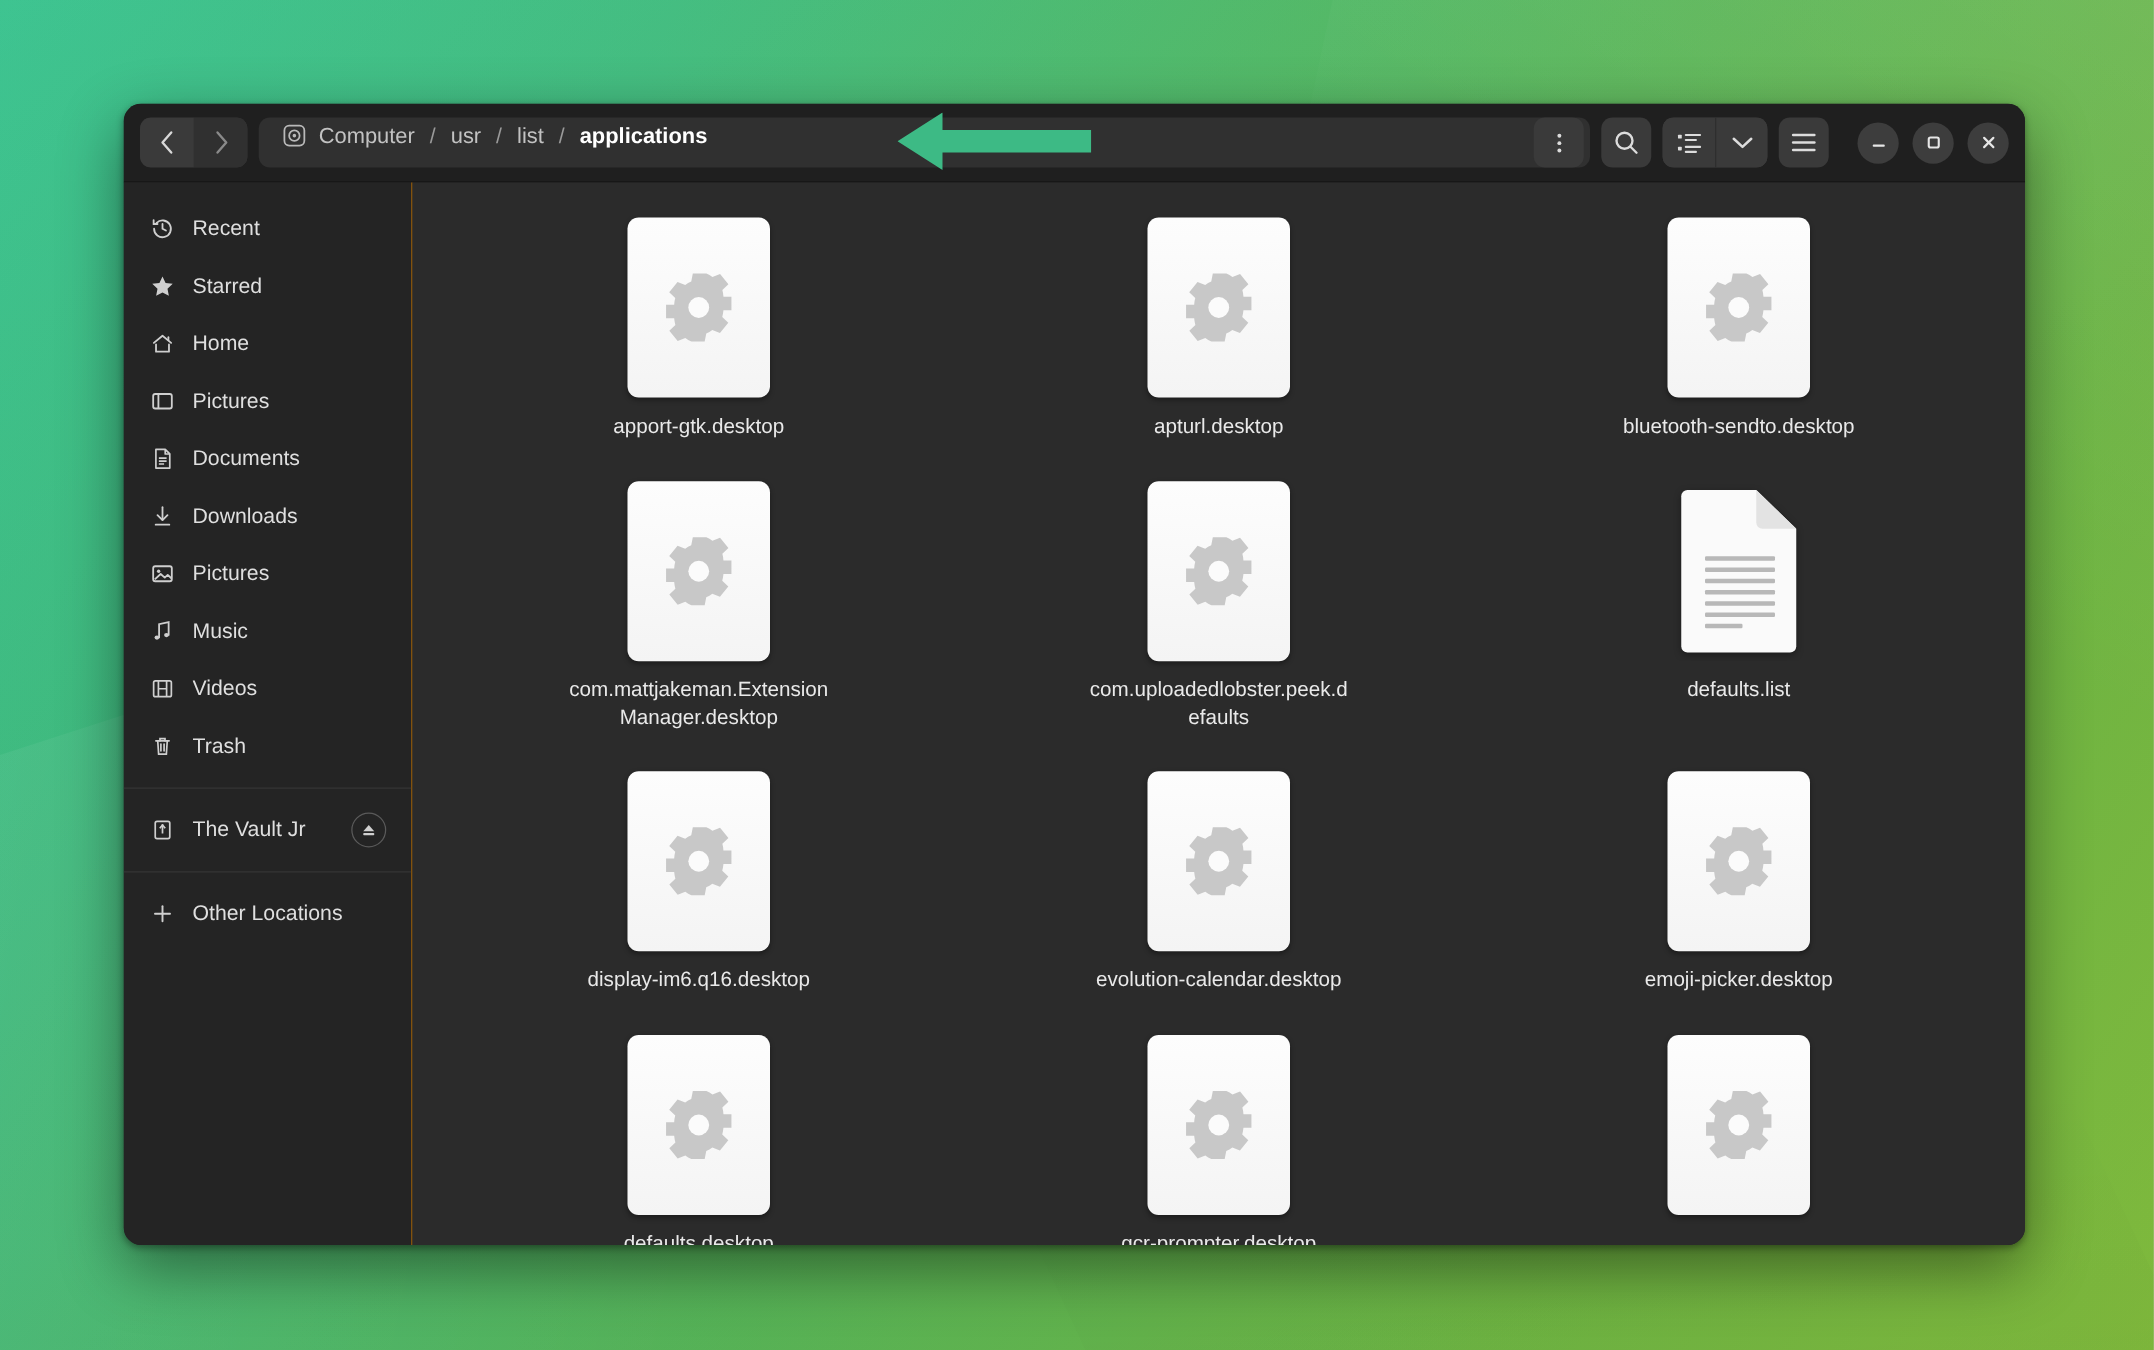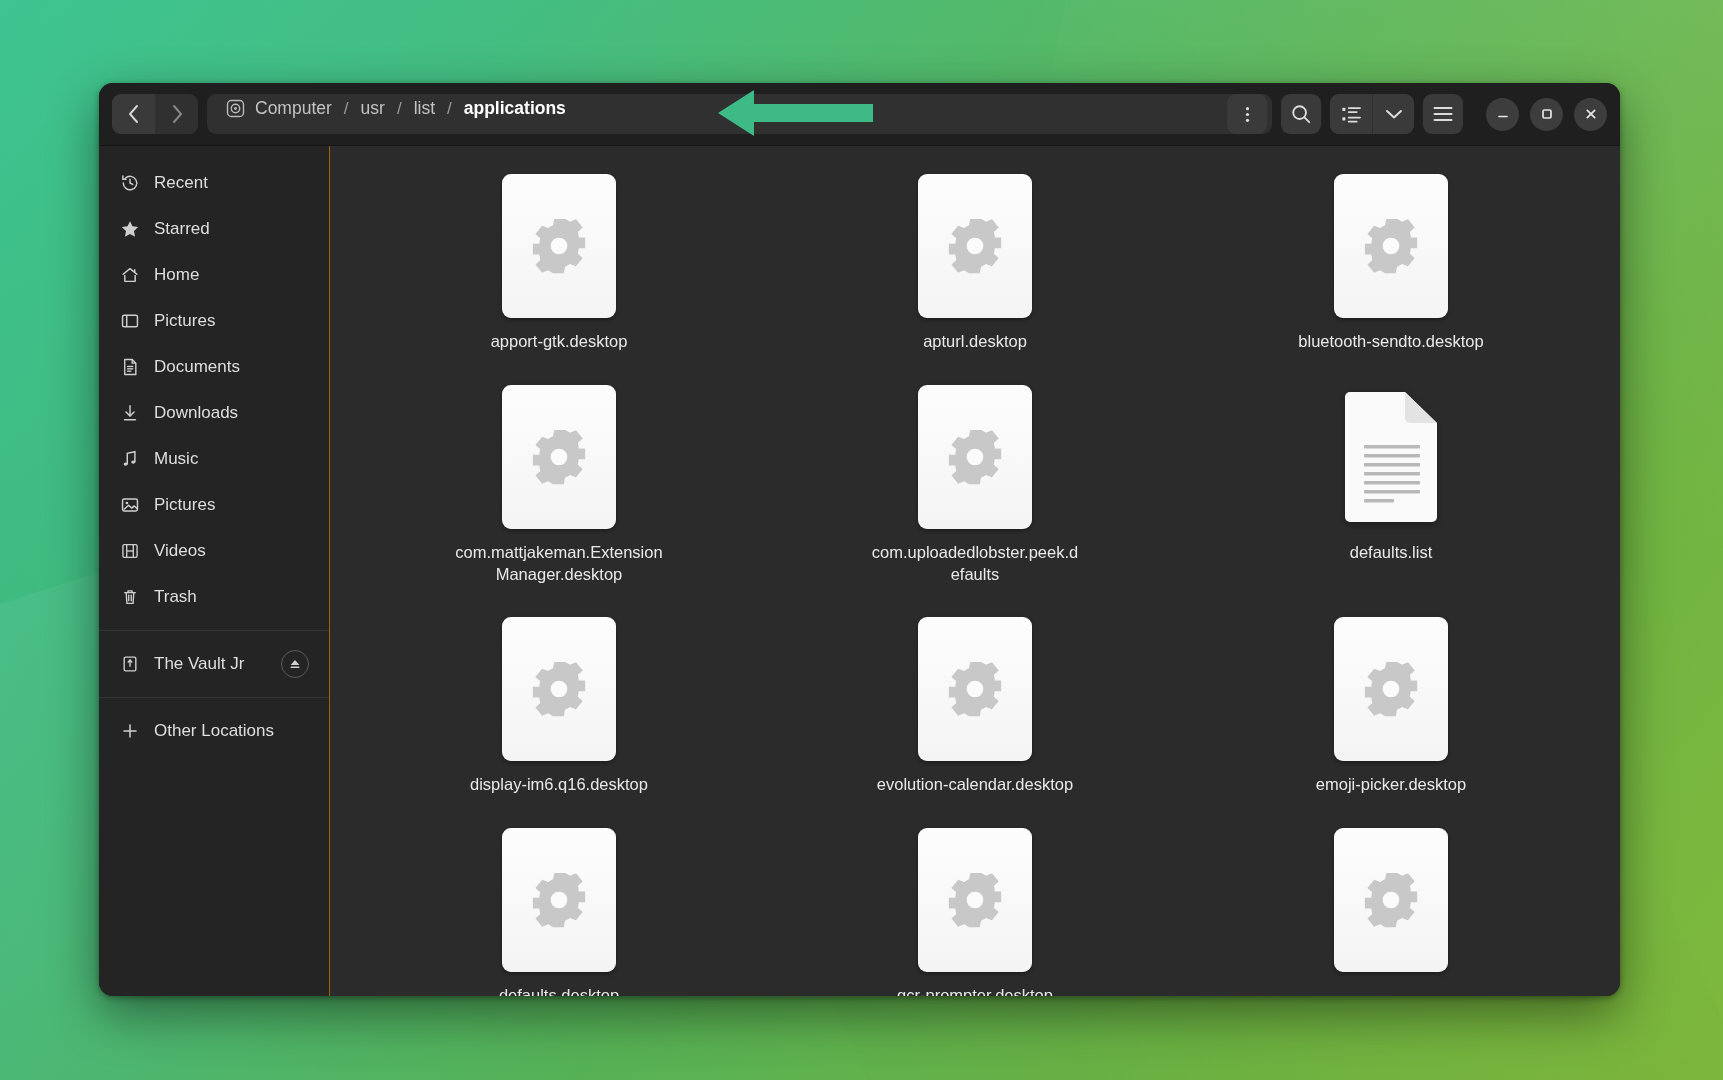--- a/index.html
+++ b/index.html
@@ -417,38 +417,38 @@
             <line x1="11" y1="3" x2="11" y2="14"></line>
             <polyline points="6.6,10 11,14.4 15.4,10"></polyline>
             <line x1="5" y1="18.4" x2="17" y2="18.4"></line>
           </svg>
         </span>
         <span class="si-label">Downloads</span>
       </div>
 
       <div class="side-item">
         <span class="si-icon">
+          <svg width="20" height="20" viewBox="0 0 22 22" fill="none" stroke="currentColor" stroke-width="1.6" stroke-linejoin="round">
+            <rect x="2.8" y="4.4" width="16.4" height="13.2" rx="1.8"></rect>
+            <circle cx="7.6" cy="8.8" r="1.5" fill="currentColor" stroke="none"></circle>
+            <polyline points="4.2,16 9.4,11.2 13,14.4 15.6,12 19,15.2"></polyline>
+          </svg>
+        </span>
+        <span class="si-label">Pictures</span>
+      </div>
+
+      <div class="side-item">
+        <span class="si-icon">
           <svg width="20" height="20" viewBox="0 0 22 22" fill="none" stroke="currentColor" stroke-width="1.6" stroke-linecap="round">
             <path d="M8 16.4V4.8l8.4-1.8v11.2"></path>
             <ellipse cx="6.1" cy="16.6" rx="2.1" ry="1.8" fill="currentColor" stroke="none"></ellipse>
             <ellipse cx="14.5" cy="14.4" rx="2.1" ry="1.8" fill="currentColor" stroke="none"></ellipse>
           </svg>
         </span>
         <span class="si-label">Music</span>
-      </div>
-
-      <div class="side-item">
-        <span class="si-icon">
-          <svg width="20" height="20" viewBox="0 0 22 22" fill="none" stroke="currentColor" stroke-width="1.6" stroke-linejoin="round">
-            <rect x="2.8" y="4.4" width="16.4" height="13.2" rx="1.8"></rect>
-            <circle cx="7.6" cy="8.8" r="1.5" fill="currentColor" stroke="none"></circle>
-            <polyline points="4.2,16 9.4,11.2 13,14.4 15.6,12 19,15.2"></polyline>
-          </svg>
-        </span>
-        <span class="si-label">Pictures</span>
       </div>
 
       <div class="side-item">
         <span class="si-icon">
           <svg width="20" height="20" viewBox="0 0 22 22" fill="none" stroke="currentColor" stroke-width="1.5">
             <rect x="3.2" y="4" width="15.6" height="14" rx="1.6"></rect>
             <line x1="7.4" y1="4" x2="7.4" y2="18"></line>
             <line x1="14.6" y1="4" x2="14.6" y2="18"></line>
             <line x1="7.4" y1="11" x2="14.6" y2="11"></line>
           </svg>

